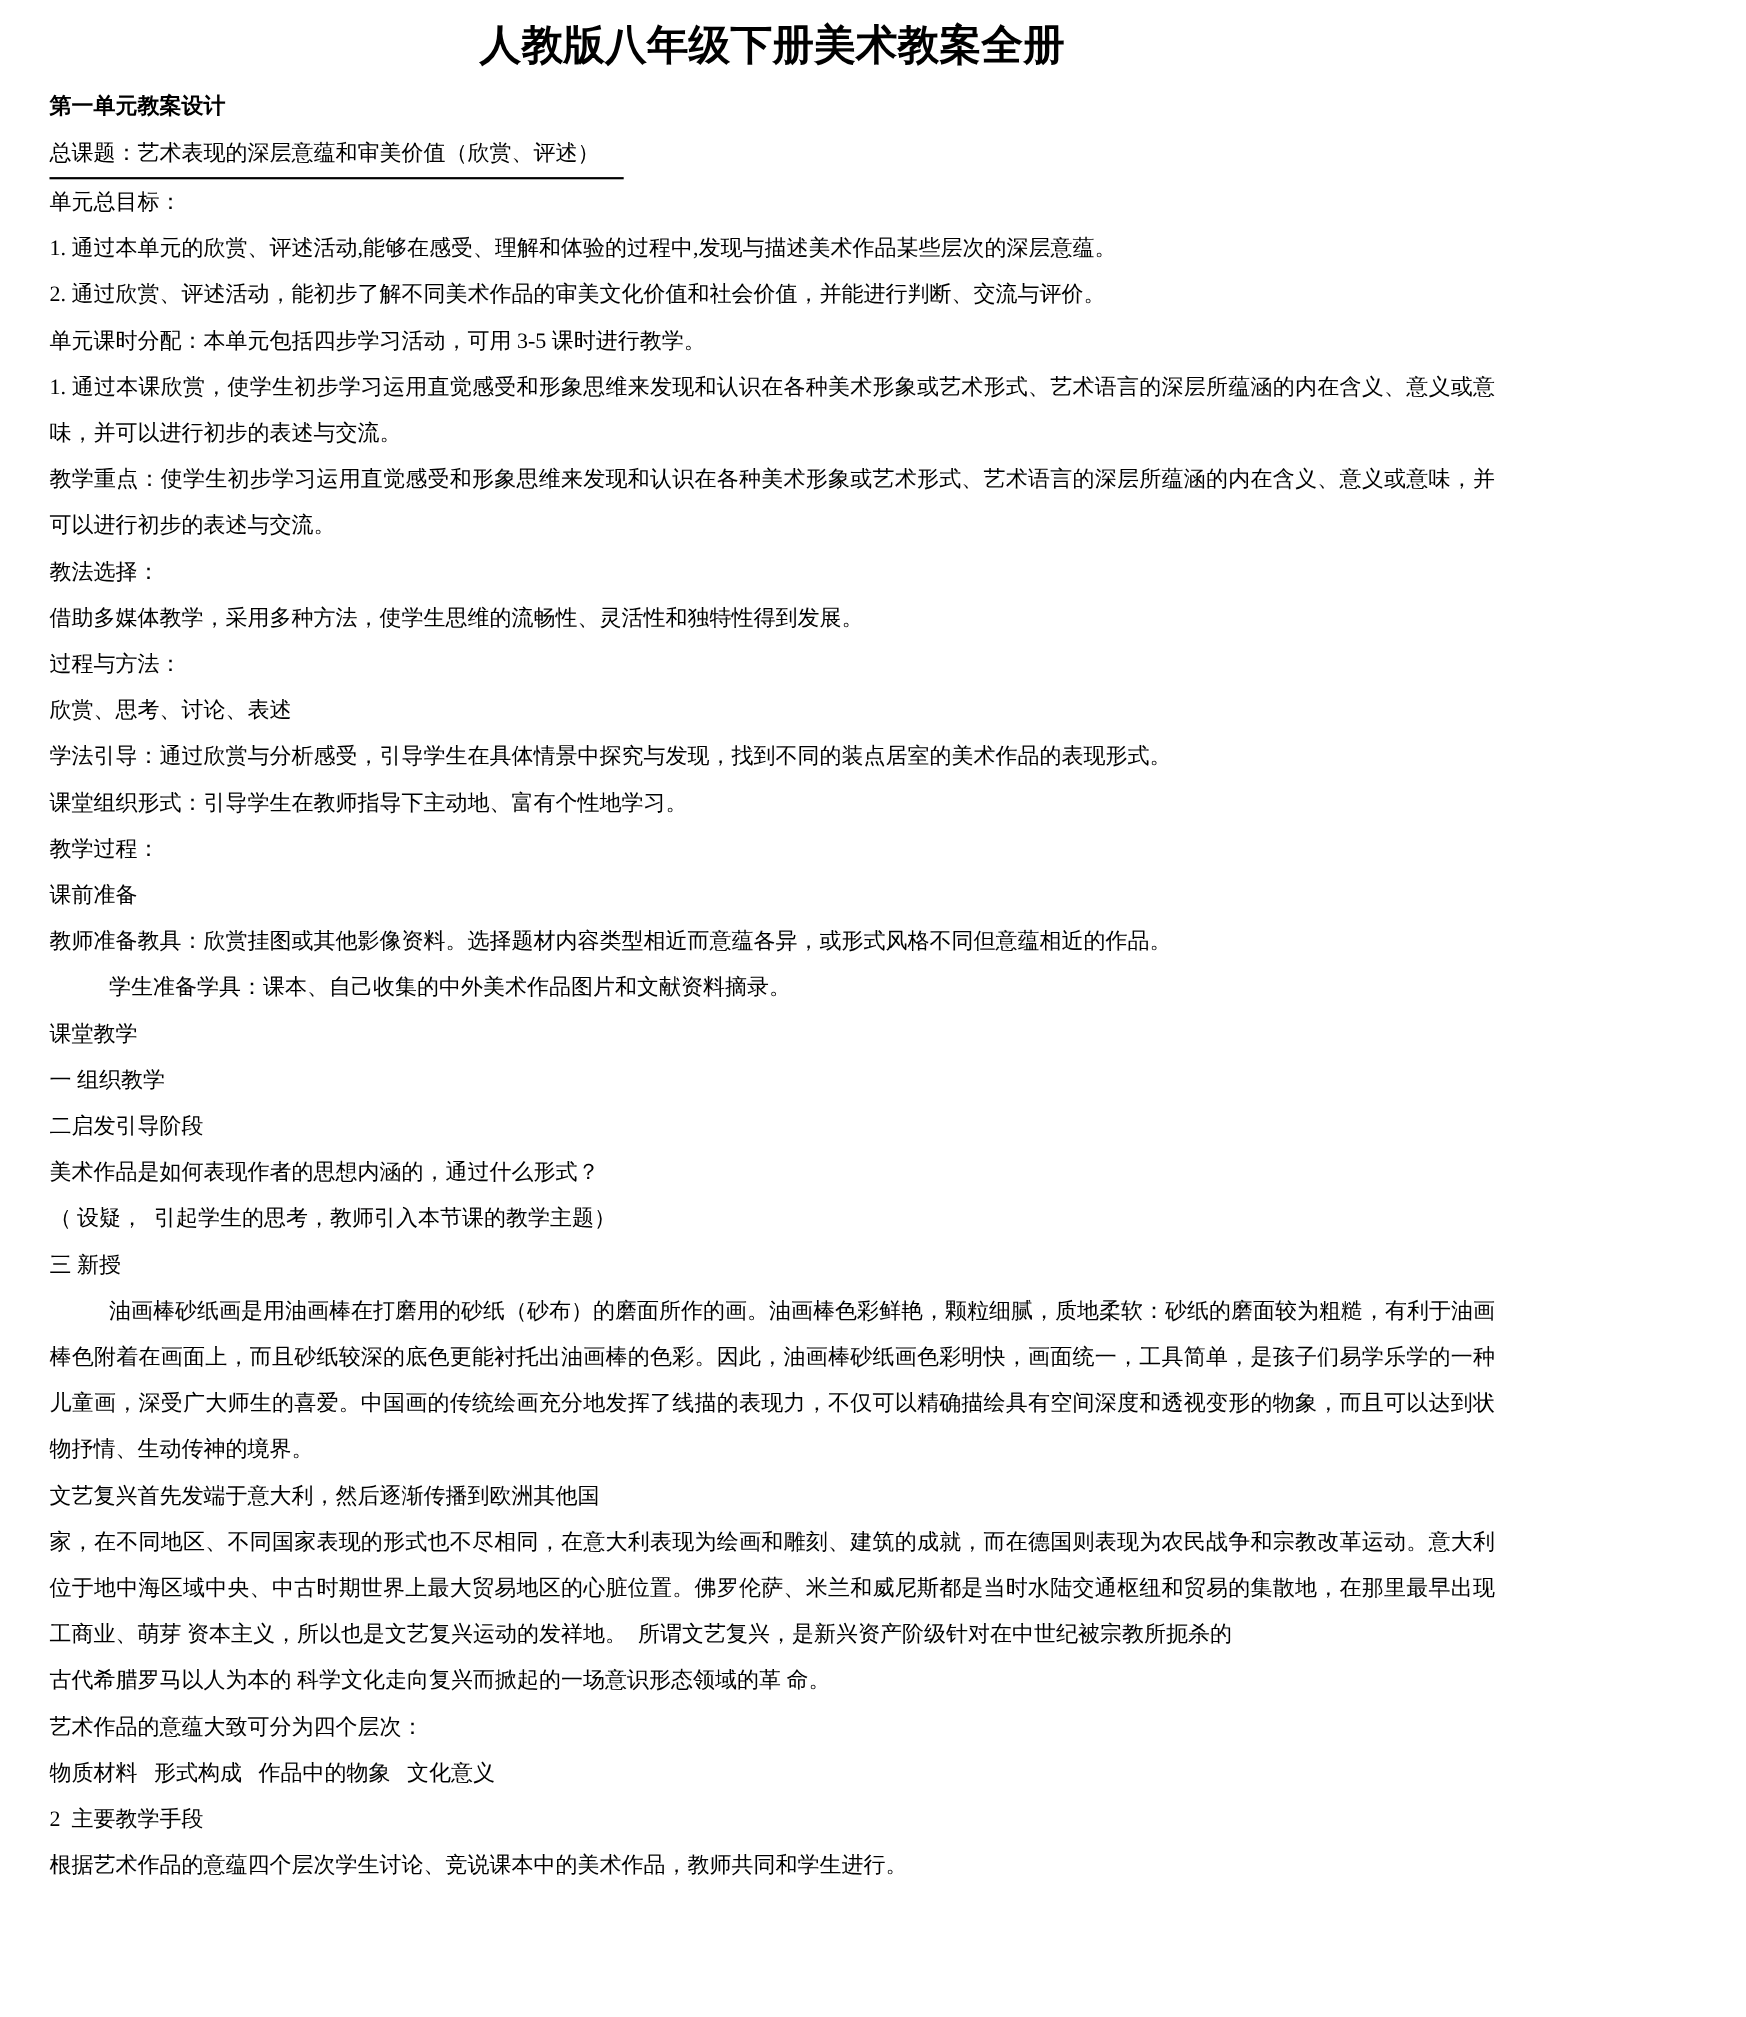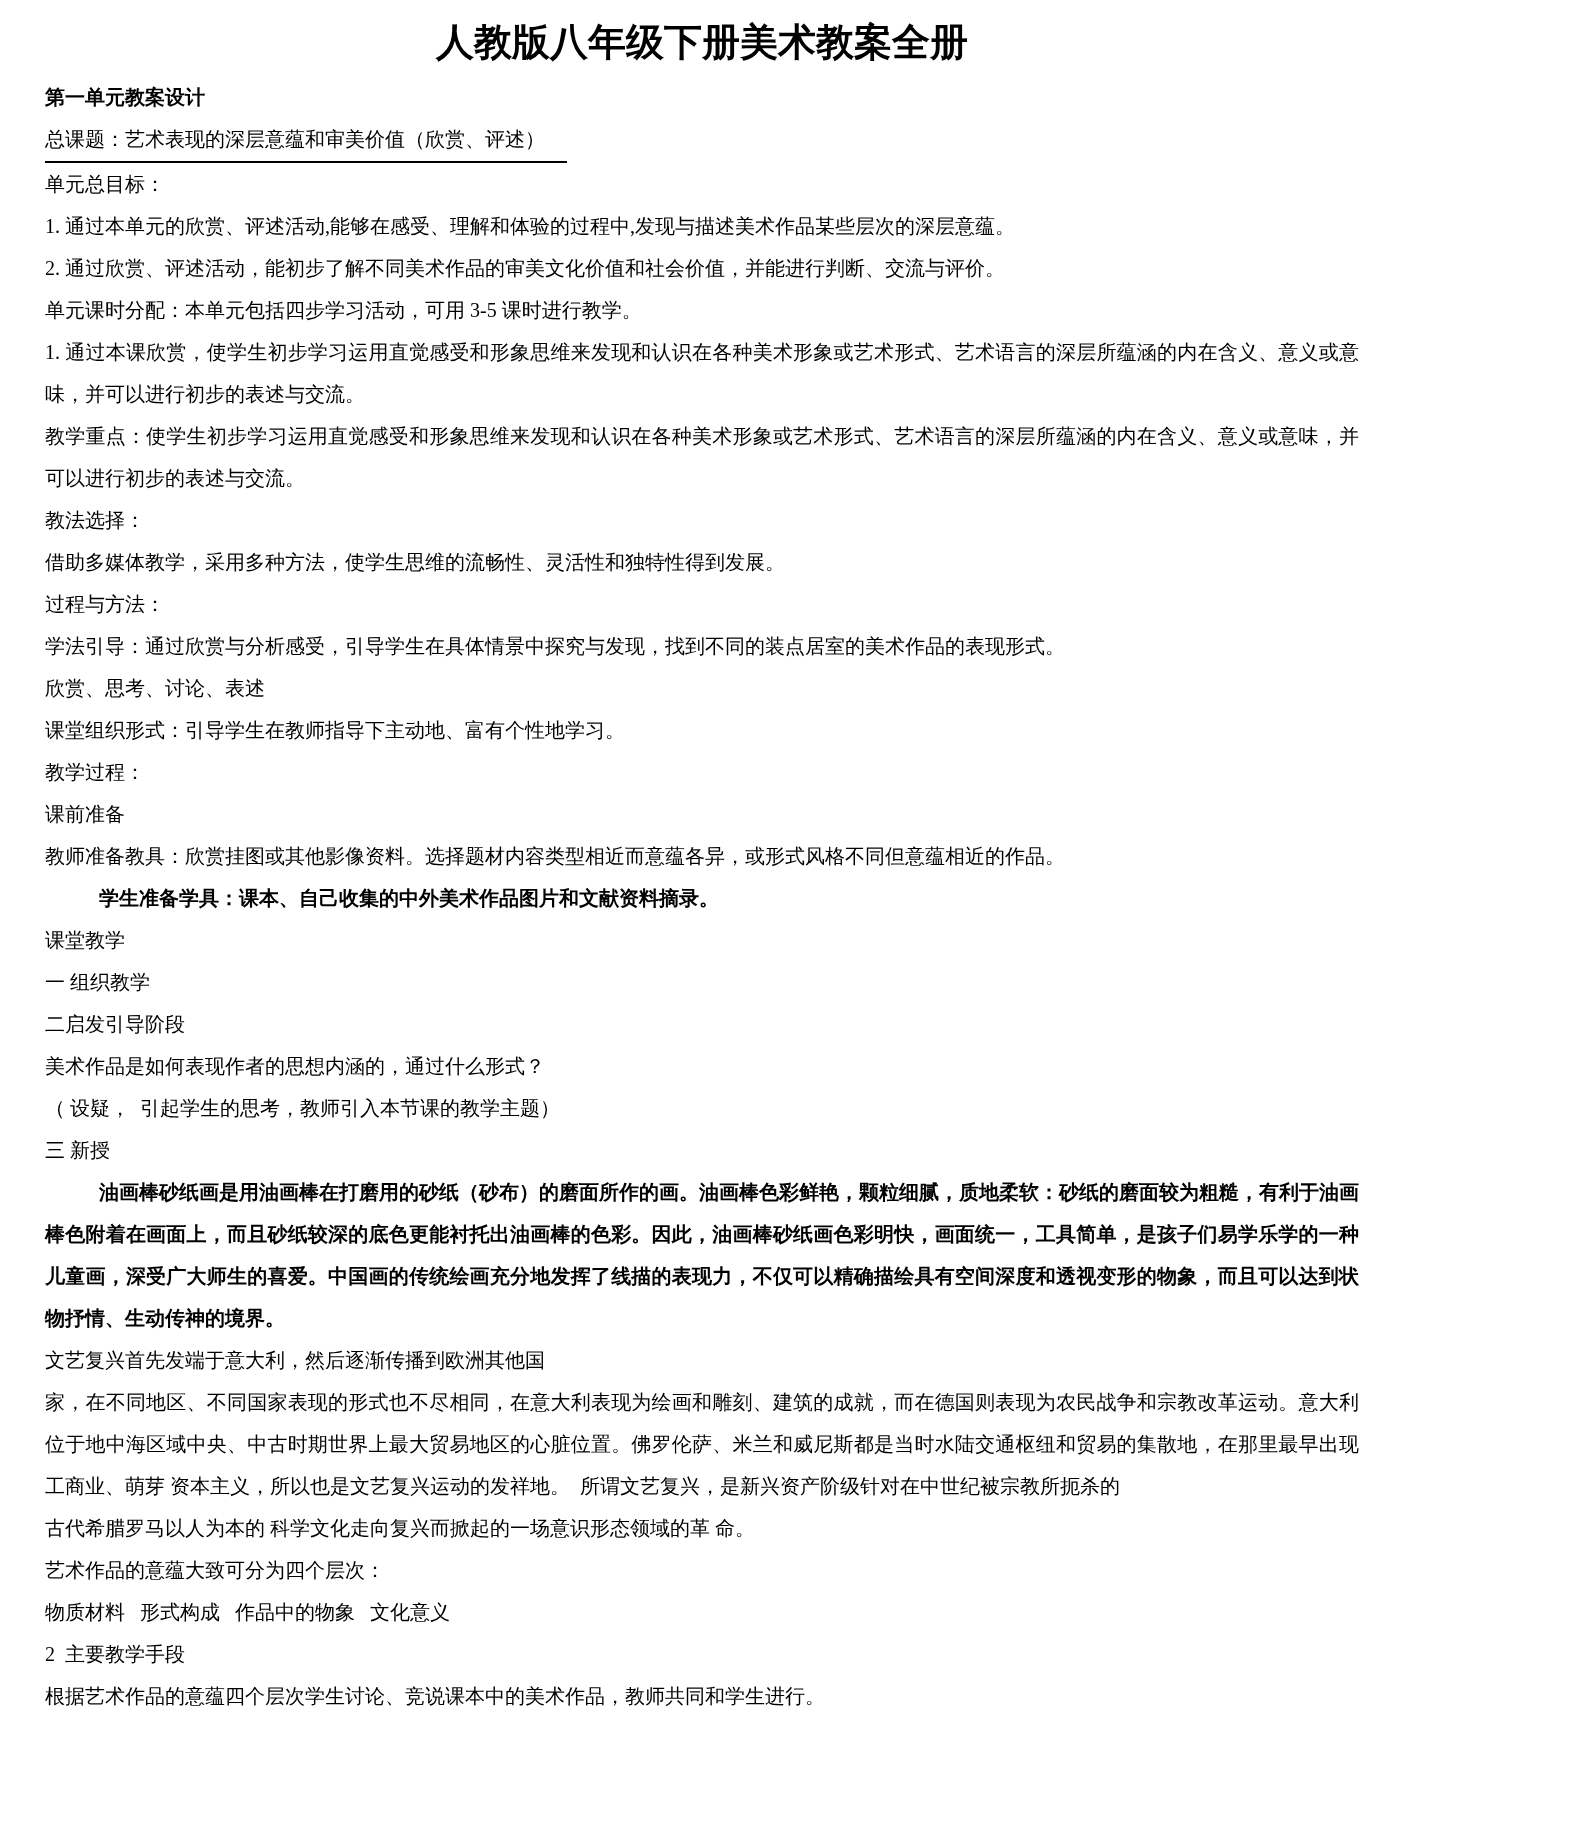--- a/index.html
+++ b/index.html
@@ -31,21 +31,21 @@
   }
   .line {
     font-size: 20px;
     line-height: 42px;
     margin: 0;
     text-align: justify;
     white-space: pre-wrap;
     word-break: normal;
   }
   .line.bold { font-weight: bold; }
-  .line.indent { text-indent: 54px; font-weight: bold; }
+  .line.indent { text-indent: 54px; }
   .u-span {
     display: inline-block;
     border-bottom: 2px solid #000000;
     padding-right: 22px;
     padding-bottom: 1px;
   }
 </style>
 </head>
 <body>
 
@@ -56,22 +56,22 @@
       <p class="line"><span class="u-span">总课题：艺术表现的深层意蕴和审美价值（欣赏、评述）</span></p>
       <p class="line">单元总目标：</p>
       <p class="line">1. 通过本单元的欣赏、评述活动,能够在感受、理解和体验的过程中,发现与描述美术作品某些层次的深层意蕴。</p>
       <p class="line">2. 通过欣赏、评述活动，能初步了解不同美术作品的审美文化价值和社会价值，并能进行判断、交流与评价。</p>
       <p class="line">单元课时分配：本单元包括四步学习活动，可用 3-5 课时进行教学。</p>
       <p class="line">1. 通过本课欣赏，使学生初步学习运用直觉感受和形象思维来发现和认识在各种美术形象或艺术形式、艺术语言的深层所蕴涵的内在含义、意义或意味，并可以进行初步的表述与交流。</p>
       <p class="line">教学重点：使学生初步学习运用直觉感受和形象思维来发现和认识在各种美术形象或艺术形式、艺术语言的深层所蕴涵的内在含义、意义或意味，并可以进行初步的表述与交流。</p>
       <p class="line">教法选择：</p>
       <p class="line">借助多媒体教学，采用多种方法，使学生思维的流畅性、灵活性和独特性得到发展。</p>
       <p class="line">过程与方法：</p>
+      <p class="line">欣赏、思考、讨论、表述</p>
       <p class="line">学法引导：通过欣赏与分析感受，引导学生在具体情景中探究与发现，找到不同的装点居室的美术作品的表现形式。</p>
-      <p class="line">欣赏、思考、讨论、表述</p>
       <p class="line">课堂组织形式：引导学生在教师指导下主动地、富有个性地学习。</p>
       <p class="line">教学过程：</p>
       <p class="line">课前准备</p>
       <p class="line">教师准备教具：欣赏挂图或其他影像资料。选择题材内容类型相近而意蕴各异，或形式风格不同但意蕴相近的作品。</p>
       <p class="line indent">学生准备学具：课本、自己收集的中外美术作品图片和文献资料摘录。</p>
       <p class="line">课堂教学</p>
       <p class="line">一 组织教学</p>
       <p class="line">二启发引导阶段</p>
       <p class="line">美术作品是如何表现作者的思想内涵的，通过什么形式？</p>
       <p class="line">（ 设疑，  引起学生的思考，教师引入本节课的教学主题）</p>

